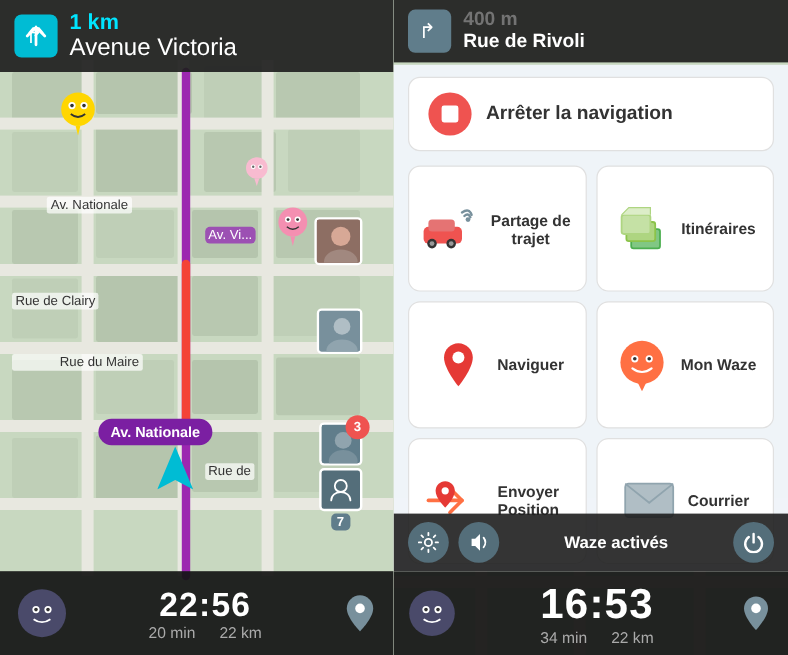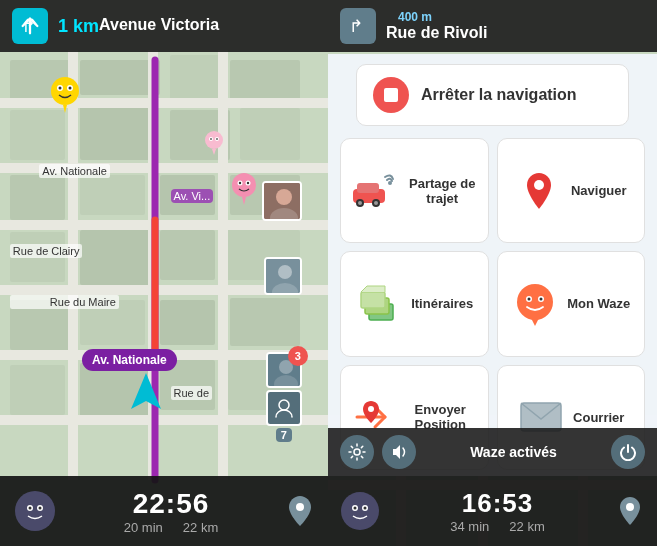--- a/index.html
+++ b/index.html
@@ -45,31 +45,31 @@
       background: #00bcd4;
       border-radius: 6px;
       display: flex;
       align-items: center;
       justify-content: center;
       flex-shrink: 0;
     }
     .nav-arrow-left svg { width: 22px; height: 22px; }
     .nav-info-left {
       display: flex;
-      flex-direction: row;
+      flex-direction: column;
     }
     .nav-distance-left {
       color: #00e5ff;
       font-size: 18px;
       font-weight: bold;
     }
     .nav-street-left {
       color: white;
-      font-size: 16px;
-      font-weight: 700;
+      font-size: 20px;
+      font-weight: 400;
     }
 
     
     .bottom-bar-left {
       position: absolute;
       bottom: 0;
       left: 0;
       right: 0;
       background: rgba(20,20,20,0.93);
       height: 70px;
@@ -138,24 +138,23 @@
       display: flex;
       align-items: center;
       justify-content: center;
       flex-shrink: 0;
     }
     .nav-info-right {
       display: flex;
       flex-direction: column;
     }
     .nav-distance-right {
-      color: #7dd3fc;
-      font-size: 12px;
+      color: #737373;
+      font-size: 16px;
       font-weight: bold;
-      margin-left: 12px;
     }
     .nav-street-right {
       color: white;
       font-size: 16px;
       font-weight: 600;
     }
 
     
     .menu-overlay {
       position: absolute;
@@ -193,21 +192,21 @@
       display: flex;
       align-items: center;
       justify-content: center;
       color: white;
       font-size: 16px;
       cursor: pointer;
     }
 
     
     .stop-nav-btn {
-      margin: 10px 28px 6px;
+      margin: 10px 12px 6px;
       background: white;
       border: 1.5px solid #e0e0e0;
       border-radius: 10px;
       padding: 12px 16px;
       display: flex;
       align-items: center;
       gap: 12px;
       cursor: pointer;
     }
     .stop-icon {
@@ -306,21 +305,21 @@
       left: 0;
       right: 0;
       background: rgba(20,20,20,0.93);
       height: 70px;
       display: flex;
       align-items: center;
       z-index: 10;
     }
     .eta-time-right {
       color: white;
-      font-size: 26px;
+      font-size: 35px;
       font-weight: bold;
     }
 
     
     .notif-badge {
       position: absolute;
       background: #ef5350;
       border-radius: 50%;
       width: 20px;
       height: 20px;
@@ -572,39 +571,39 @@
             <circle cx="41" cy="12" r="2" fill="#78909c"></circle>
           </svg>
         </div>
         <span class="menu-item-label">Partage de trajet</span>
       </div>
 
       <div class="menu-item">
         <div class="menu-item-icon">
           <svg width="44" height="44" viewBox="0 0 44 44" fill="none">
 
+            <rect x="12" y="22" width="24" height="16" rx="2" fill="#81c784" stroke="#4caf50" stroke-width="1.5"></rect>
+            <rect x="8" y="16" width="24" height="16" rx="2" fill="#aed581" stroke="#8bc34a" stroke-width="1.5"></rect>
+            <rect x="4" y="10" width="24" height="16" rx="2" fill="#c5e1a5" stroke="#aed581" stroke-width="1.5"></rect>
+
+            <path d="M4 10 L10 4 L28 4 L28 10" stroke="#aed581" stroke-width="1" fill="#dcedc8"></path>
+          </svg>
+        </div>
+        <span class="menu-item-label">Itinéraires</span>
+      </div>
+
+      <div class="menu-item">
+        <div class="menu-item-icon">
+          <svg width="44" height="44" viewBox="0 0 44 44" fill="none">
+
             <path d="M22 4C15.4 4 10 9.4 10 16c0 9.6 12 24 12 24s12-14.4 12-24c0-6.6-5.4-12-12-12z" fill="#e53935"></path>
             <circle cx="22" cy="16" r="5" fill="white"></circle>
           </svg>
         </div>
         <span class="menu-item-label">Naviguer</span>
-      </div>
-
-      <div class="menu-item">
-        <div class="menu-item-icon">
-          <svg width="44" height="44" viewBox="0 0 44 44" fill="none">
-
-            <rect x="12" y="22" width="24" height="16" rx="2" fill="#81c784" stroke="#4caf50" stroke-width="1.5"></rect>
-            <rect x="8" y="16" width="24" height="16" rx="2" fill="#aed581" stroke="#8bc34a" stroke-width="1.5"></rect>
-            <rect x="4" y="10" width="24" height="16" rx="2" fill="#c5e1a5" stroke="#aed581" stroke-width="1.5"></rect>
-
-            <path d="M4 10 L10 4 L28 4 L28 10" stroke="#aed581" stroke-width="1" fill="#dcedc8"></path>
-          </svg>
-        </div>
-        <span class="menu-item-label">Itinéraires</span>
       </div>
 
       <div class="menu-item">
         <div class="menu-item-icon">
           <svg width="44" height="48" viewBox="0 0 44 48" fill="none">
             <ellipse cx="22" cy="22" rx="18" ry="18" fill="#ff7043"></ellipse>
             <circle cx="16" cy="19" r="3" fill="white"></circle>
             <circle cx="28" cy="19" r="3" fill="white"></circle>
             <circle cx="16" cy="19" r="1.5" fill="#333"></circle>
             <circle cx="28" cy="19" r="1.5" fill="#333"></circle>

